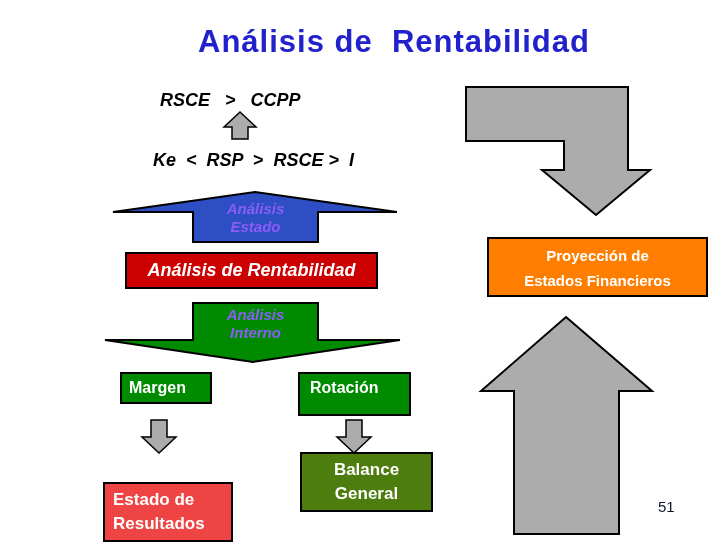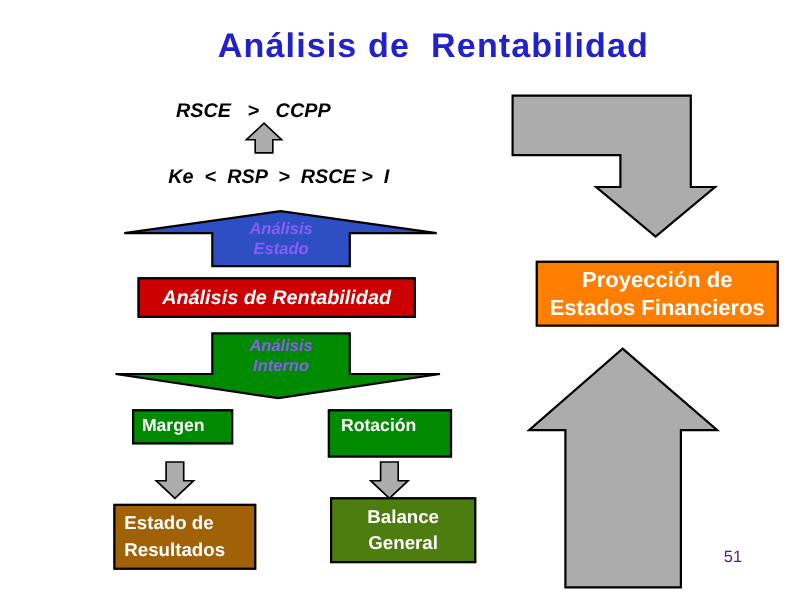--- a/index.html
+++ b/index.html
@@ -68,29 +68,29 @@
     left: 103px; top: 458px; width: 130px; height: 60px;
     font-size: 17px; line-height: 24px; padding: 4px 0 0 8px;
   }
   #box-balance {
     left: 300px; top: 452px; width: 133px; height: 60px;
     font-size: 17px; line-height: 24px; padding-top: 4px;
     text-align: center;
   }
   #box-proyeccion {
     left: 487px; top: 237px; width: 221px; height: 60px;
-    font-size: 20px; line-height: 25px; padding-top: 4px;
+    font-size: 15px; line-height: 25px; padding-top: 4px;
     text-align: center;
   }
   .line { display: block; }
   .page-number {
     position: absolute;
     left: 658px; top: 498px;
     font-size: 15px;
-    color: #4c1d95;
+    color: #0f172a;
   }
 </style>
 </head>
 <body>
 
 <div class="slide">
 
   <svg class="arrows" width="728" height="546" viewBox="0 0 728 546">
 
     <polygon stroke="#000000" stroke-width="1.5" points="240,112 256,127 248,127 248,139 232,139 232,127 224,127" fill="#ACACAC"></polygon>
@@ -129,21 +129,21 @@
   </div>
 
   <div class="box" id="box-margen" style="background: rgb(0, 138, 0);">
     <span>Margen</span>
   </div>
 
   <div class="box" id="box-rotacion" style="background: rgb(0, 138, 0);">
     <span>Rotación</span>
   </div>
 
-  <div class="box" id="box-estado" style="background: #a16207;">
+  <div class="box" id="box-estado" style="background: #ef4444; margin-top: 24px;">
     <span class="line">Estado de</span>
     <span class="line">Resultados</span>
   </div>
 
   <div class="box" id="box-balance" style="background: #4d7c0f;">
     <span class="line">Balance</span>
     <span class="line">General</span>
   </div>
 
   <div class="box" id="box-proyeccion" style="background: rgb(255, 126, 0);">

